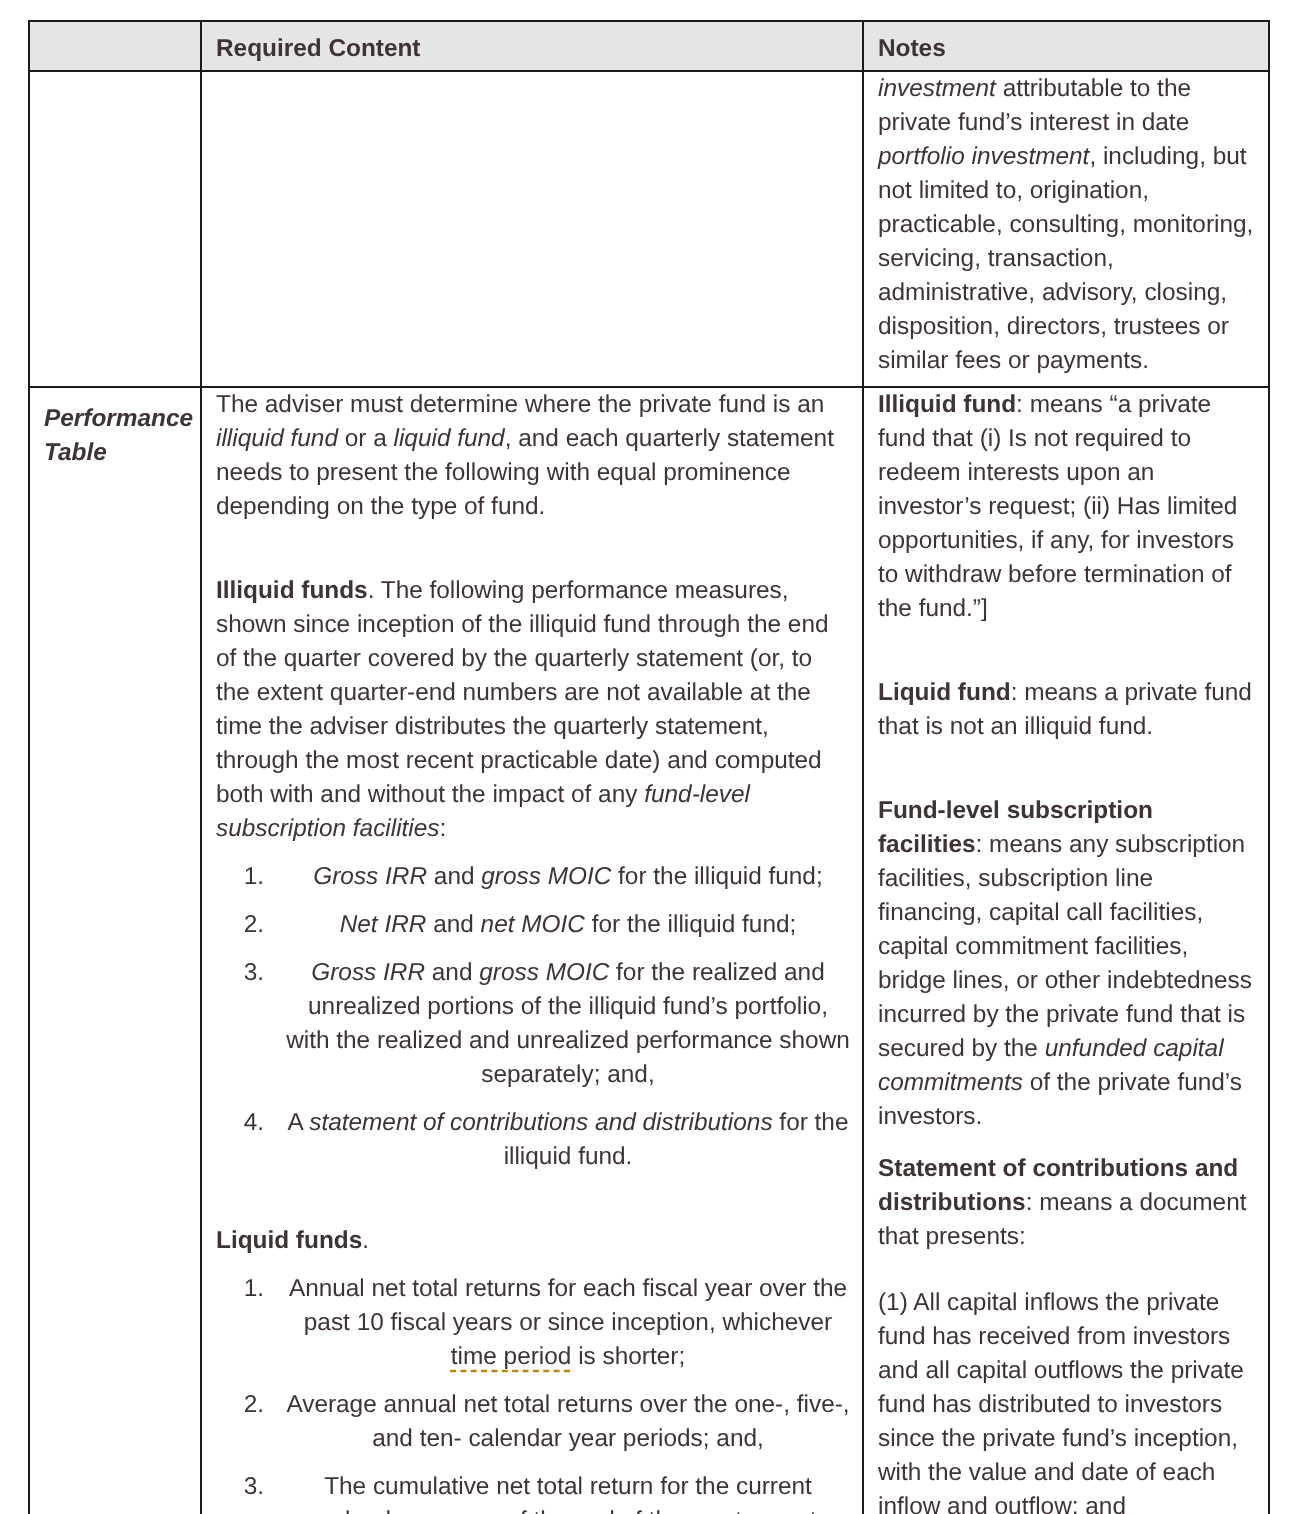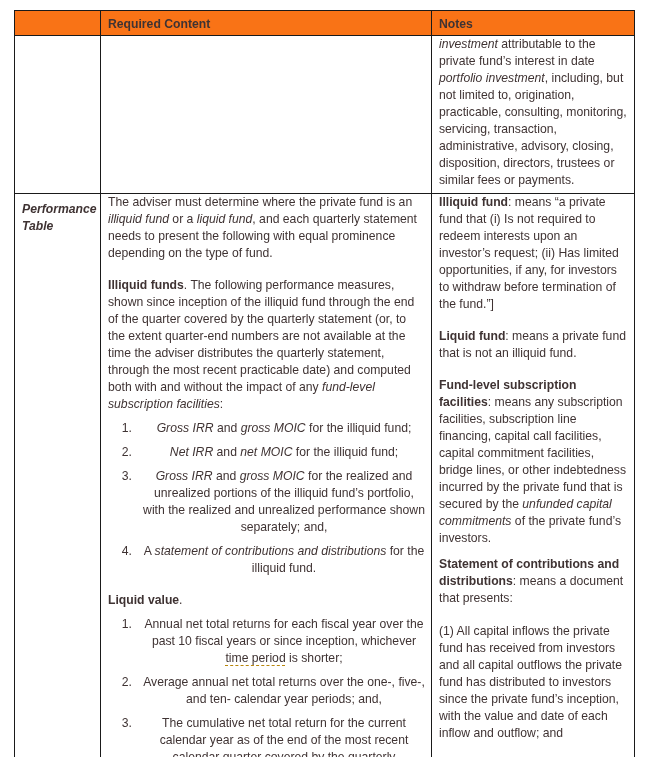--- a/index.html
+++ b/index.html
@@ -1,26 +1,26 @@
 <!DOCTYPE html>
 <html><head>
 <meta charset="utf-8">
 <style>
   html, body { margin: 0; padding: 0; background: #ffffff; }
   body { width: 648px; height: 757px; position: relative; overflow: hidden;
          font-family: "Liberation Sans", sans-serif; color: #3f3333; font-size: 12.2px; }
   table.doc { position: absolute; left: 14px; top: 10px; border-collapse: collapse; width: 620px; table-layout: fixed; }
   table.doc td, table.doc th { border: 1px solid #1a1a1a; vertical-align: top; padding: 0 6px 0 7px; text-align: left; }
   col.c1 { width: 86px; } col.c2 { width: 331px; } col.c3 { width: 203px; }
-  th { background: #f97316; font-weight: bold; height: 25px; padding-top: 6px !important; box-sizing: border-box; font-size: 12.2px; }
+  th { background: #e5e5e5; font-weight: bold; height: 25px; padding-top: 6px !important; box-sizing: border-box; font-size: 12.2px; }
   p { margin: 0; line-height: 17px; }
   .row1 td { height: 157px; }
   .rowlabel { font-weight: bold; font-style: italic; padding-top: 7px !important; line-height: 17px; }
   .r2 td { padding-top: 7px; padding-bottom: 3px; }
-  .gap { margin-top: 15px; }
+  .gap { margin-top: 25px; }
   ol { margin: 0; padding: 0; list-style: none; }
   ol li { display: flex; margin-top: 7px; line-height: 17px; }
   ol li .num { width: 24px; flex: none; text-align: right; padding-right: 11px; padding-left: 0; box-sizing: content-box; }
   ol li .txt { flex: 1; text-align: center; }
   .squiggle { text-decoration: underline dashed #b8860b; text-underline-offset: 3px; }
 </style>
 </head>
 <body>
 
 <table class="doc">
@@ -63,21 +63,21 @@
           <li>
               <span class="num">3.</span>
               <span class="txt"><i>Gross IRR</i><span> and </span><i>gross MOIC</i><span> for the realized and unrealized portions of the illiquid fund’s portfolio, with the realized and unrealized performance shown separately; and,</span></span>
             </li>
           <li>
               <span class="num">4.</span>
               <span class="txt"><span>A </span><i>statement of contributions and distributions</i><span> for the illiquid fund.</span></span>
             </li>
         </ol>
 
-        <p class="gap"><b>Liquid value</b><span>.</span></p>
+        <p class="gap"><b>Liquid funds</b><span>.</span></p>
 
         <ol>
           <li>
               <span class="num">1.</span>
               <span class="txt"><span>Annual net total returns for each fiscal year over the past 10 fiscal years or since inception, whichever </span><span class="squiggle">time period</span><span> is shorter;</span></span>
             </li>
           <li>
               <span class="num">2.</span>
               <span class="txt">Average annual net total returns over the one-, five-, and ten- calendar year periods; and,</span>
             </li>

